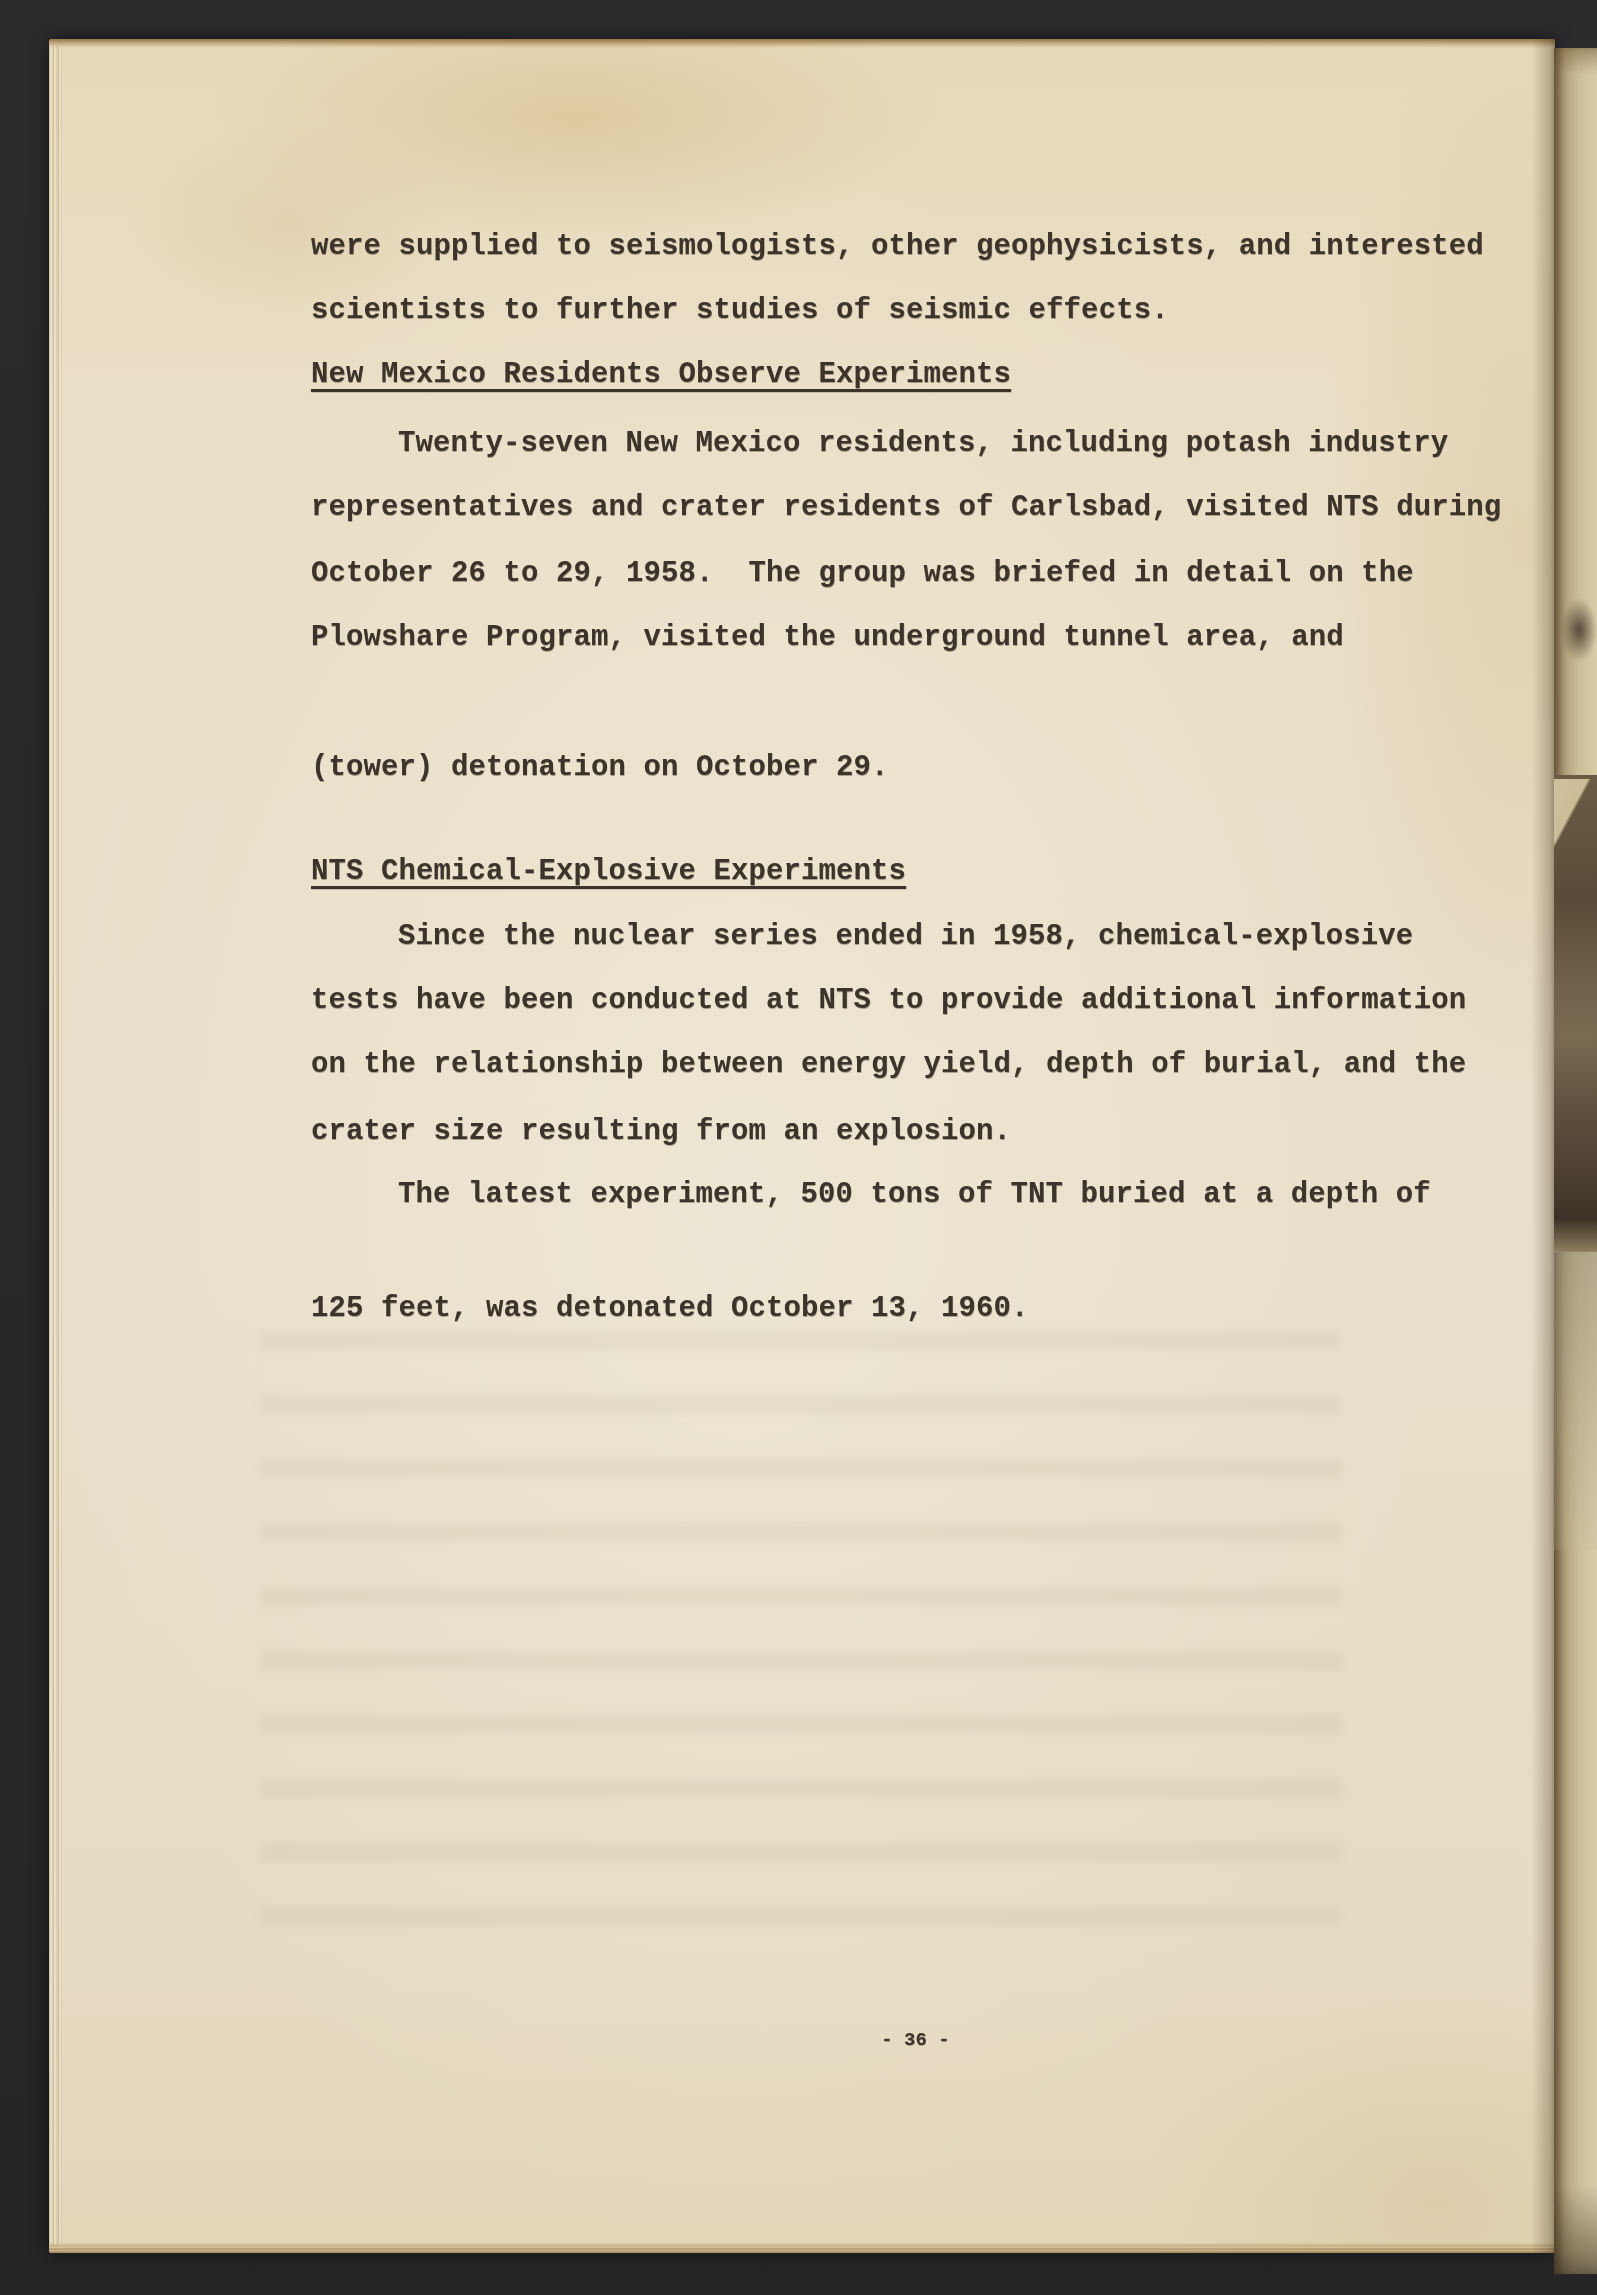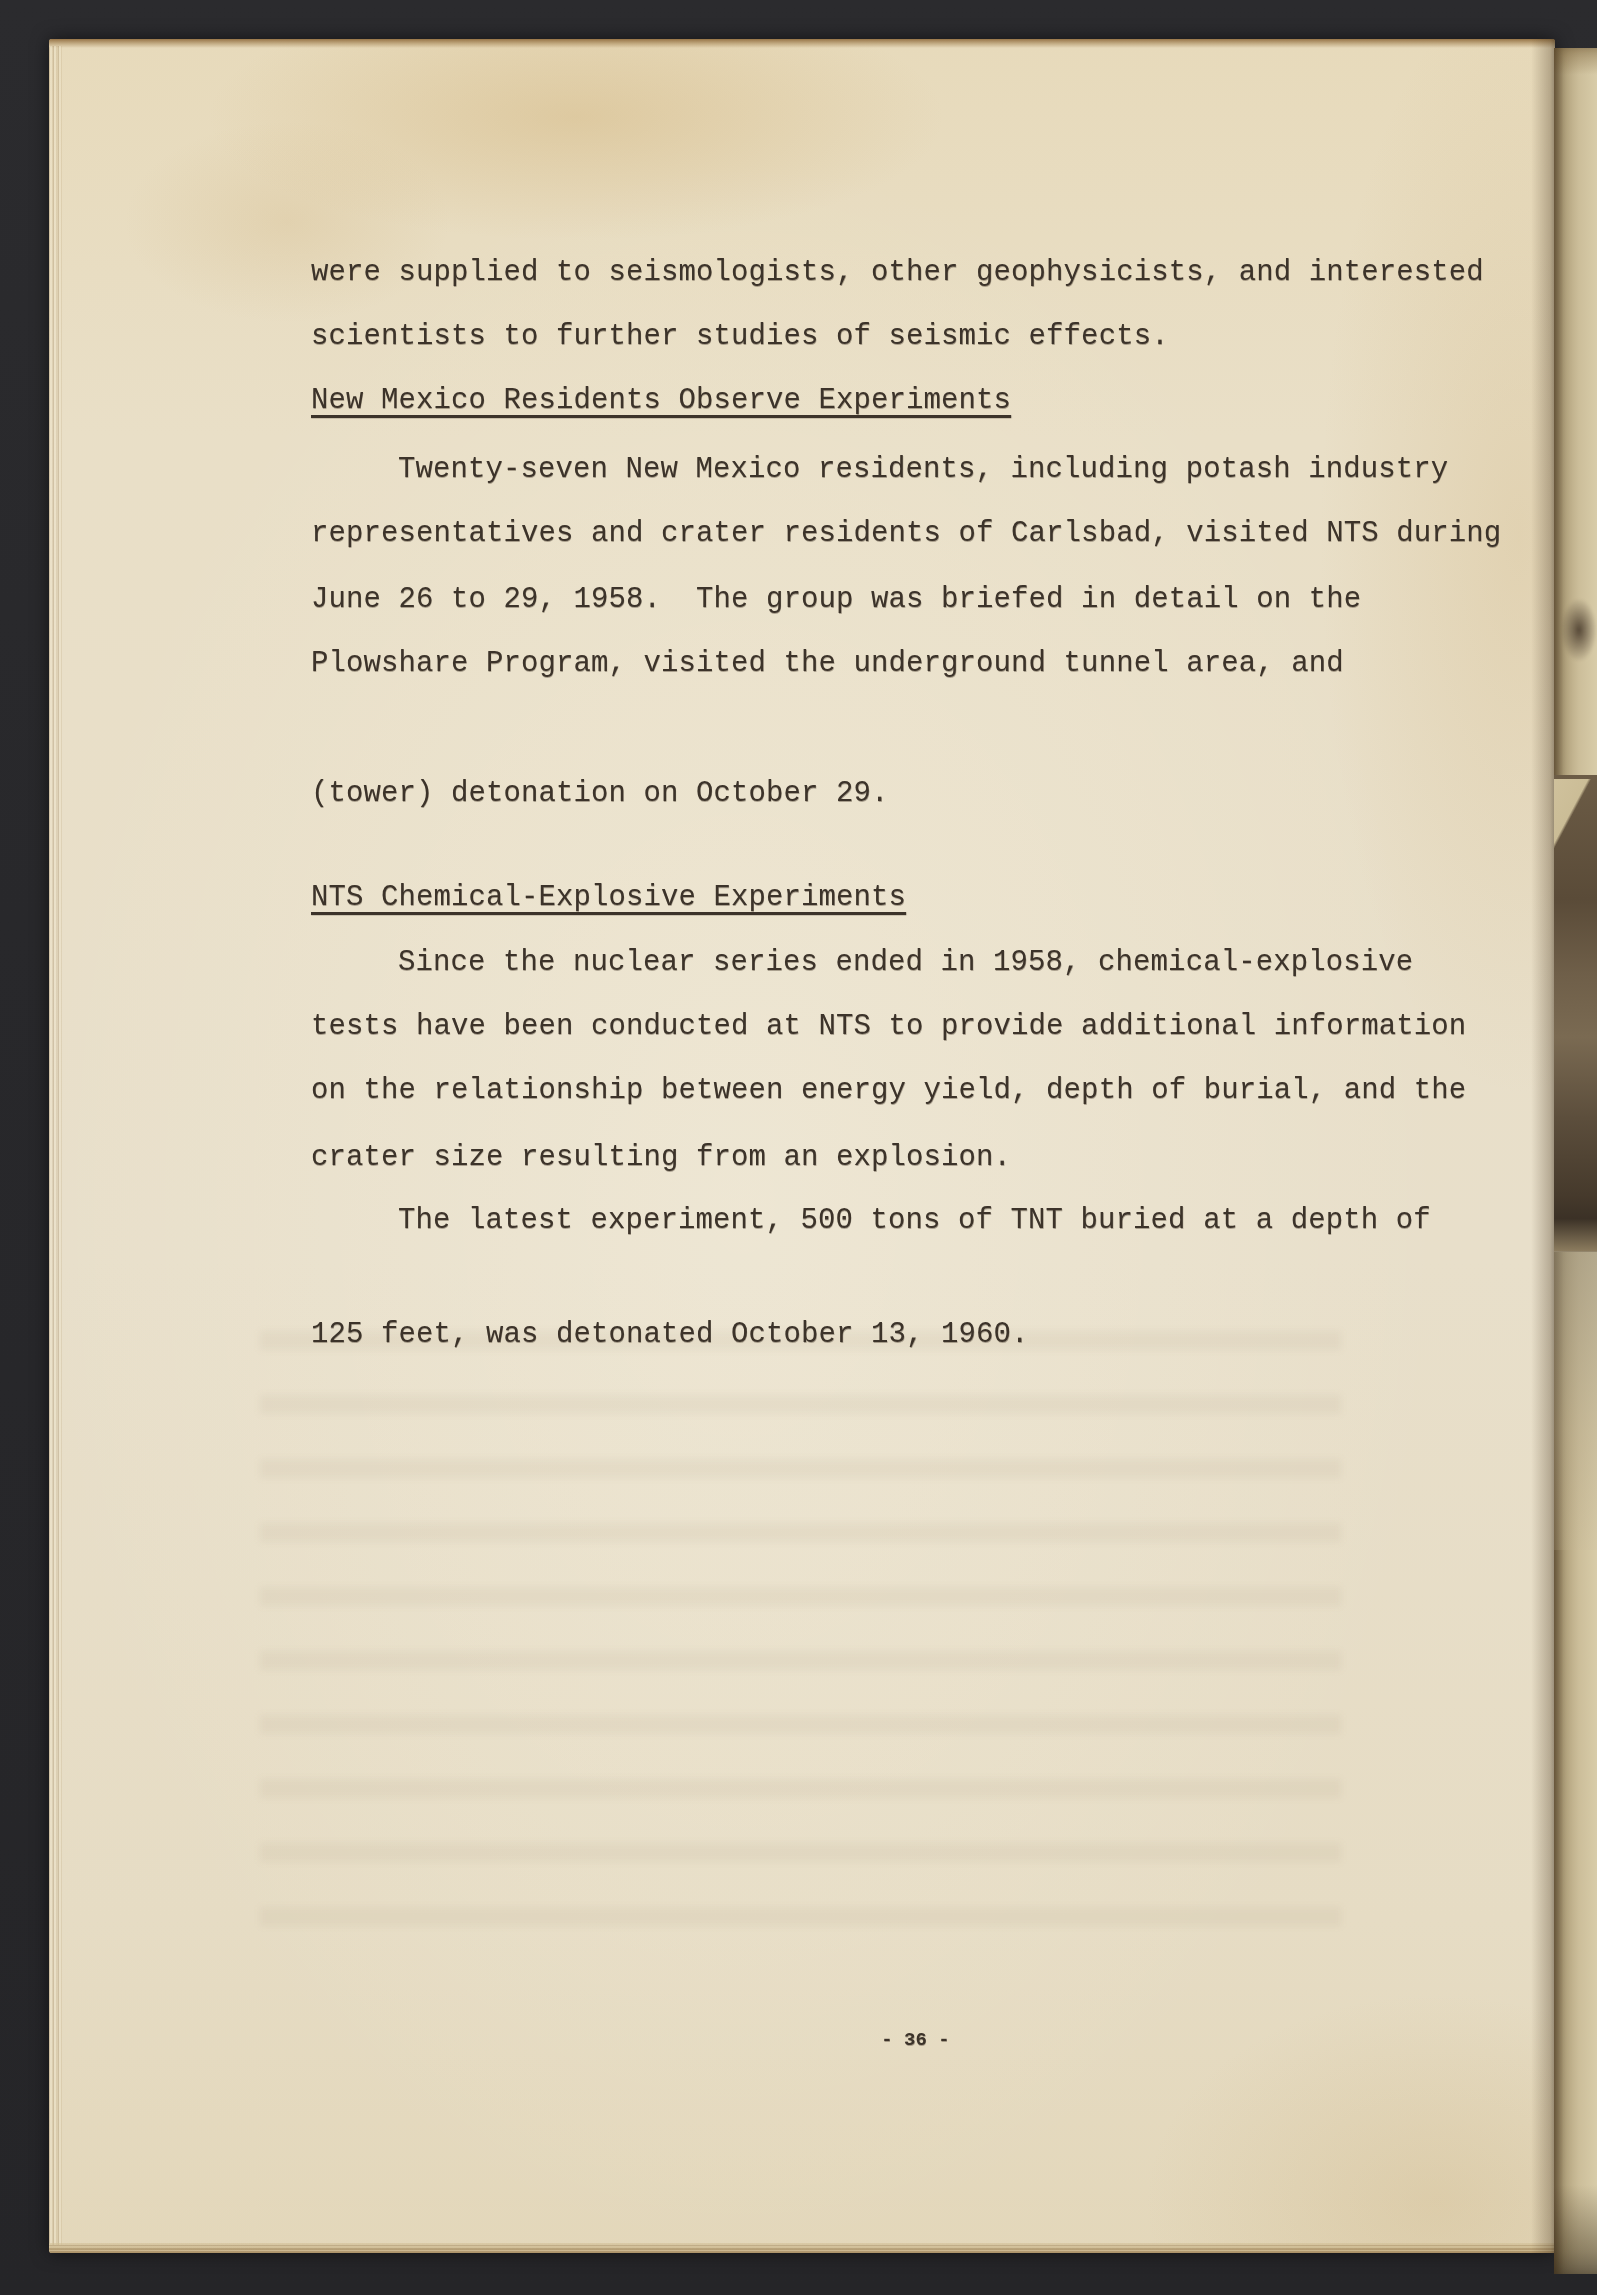--- a/index.html
+++ b/index.html
@@ -64,26 +64,25 @@
     filter: blur(3.9px);
   }
 
   
   .line {
     position: absolute;
     left: 262px;
     width: 1209px;
     font-size: 29px;
     line-height: 40px;
-    font-weight: normal;
+    font-weight: bold;
     letter-spacing: 0.1px;
     color: #3c332a;
     white-space: pre;
     text-shadow: 0.3px 0.5px 0.6px rgba(62,50,38,0.38);
-    margin-top: 26px;
   }
   .line.indent { padding-left: 87px; }
   .heading .u {
     text-decoration: underline;
     text-decoration-thickness: 2.8px;
     text-underline-offset: 6.7px;
   }
   .page-number {
     position: absolute;
     left: 262px; top: 1990px;
@@ -149,21 +148,21 @@
     <div class="page-bottom-edge"></div>
     <div class="bleed"></div>
 
     <div class="line" style="top:188px">were supplied to seismologists, other geophysicists, and interested</div>
     <div class="line heading" style="top:316px"><span class="u">New Mexico Residents Observe Experiments</span></div>
 
     <div class="line" style="top:252px">scientists to further studies of seismic effects.</div>
 
     <div class="line indent" style="top:385px">Twenty-seven New Mexico residents, including potash industry</div>
     <div class="line" style="top:449px">representatives and crater residents of Carlsbad, visited NTS during</div>
-    <div class="line" style="top:515px">June 26 to 29, 1958.  The group was briefed in detail on the</div>
+    <div class="line" style="top:515px">October 26 to 29, 1958.  The group was briefed in detail on the</div>
     <div class="line" style="top:579px">Plowshare Program, visited the underground tunnel area, and</div>
     <div class="line" style="top:709px">(tower) detonation on October 29.</div>
 
     <div class="line heading" style="top:813px"><span class="u">NTS Chemical-Explosive Experiments</span></div>
 
     <div class="line indent" style="top:878px">Since the nuclear series ended in 1958, chemical-explosive</div>
     <div class="line" style="top:942px">tests have been conducted at NTS to provide additional information</div>
     <div class="line" style="top:1006px">on the relationship between energy yield, depth of burial, and the</div>
     <div class="line" style="top:1073px">crater size resulting from an explosion.</div>
     <div class="line indent" style="top:1136px">The latest experiment, 500 tons of TNT buried at a depth of</div>

